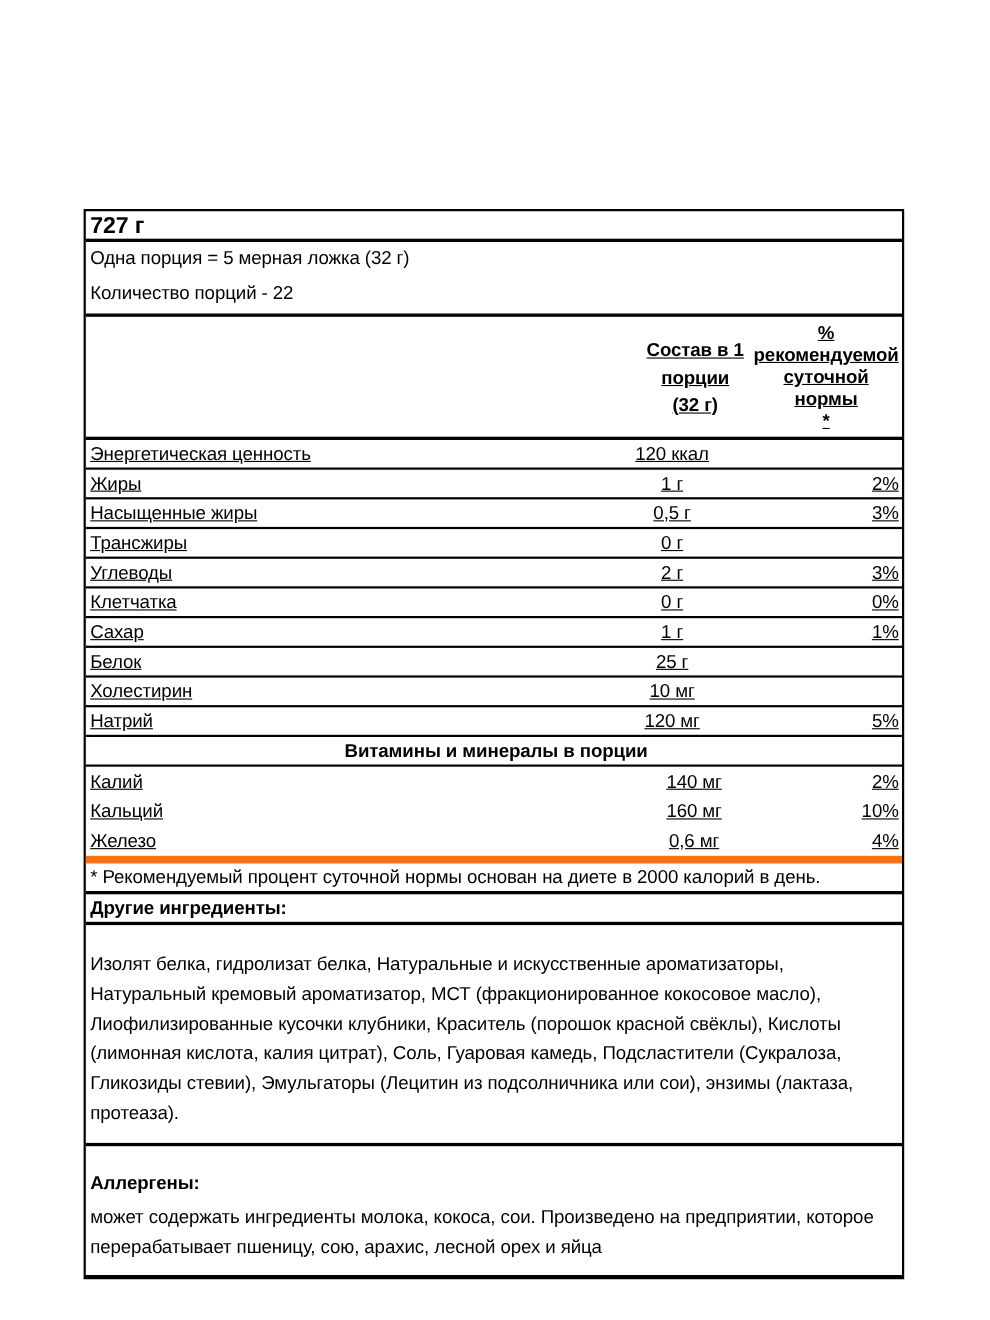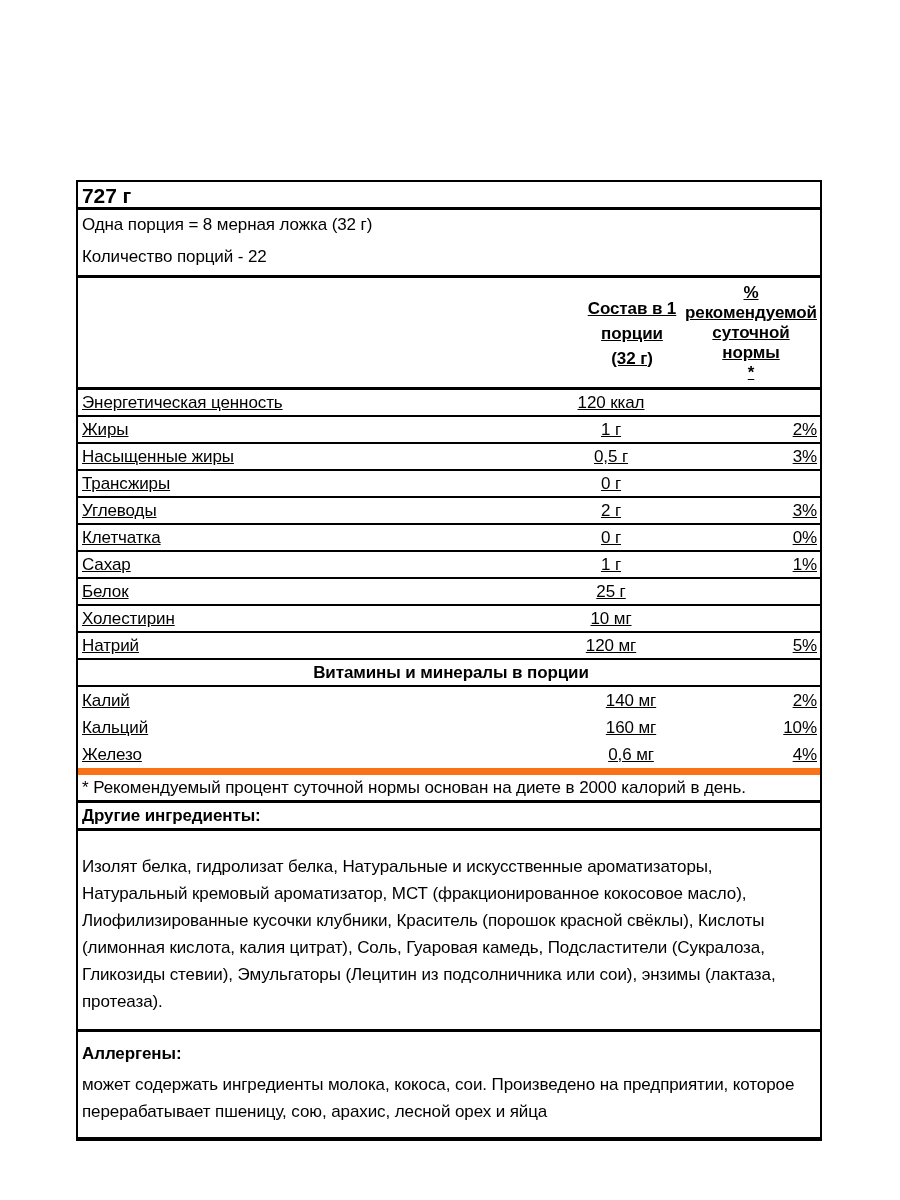--- a/index.html
+++ b/index.html
@@ -6,21 +6,21 @@
   html, body {
     width: 900px; height: 1200px;
     background: #ffffff;
     color: #000000;
     font-family: "Liberation Sans", "DejaVu Sans", sans-serif;
     font-size: 17px;
     letter-spacing: -0.1px;
   }
   .nutrition-label {
     position: absolute;
-    left: 76px; top: 180px;
+    left: 76px; top: 190px;
     width: 746px;
     background: #ffffff;
     border: 2px solid #000;
     border-bottom-width: 4px;
   }
   .grid3 {
     display: grid;
     grid-template-columns: 1fr 100px 138px;
     text-decoration: underline;
   }
@@ -81,33 +81,33 @@
     line-height: 26px;
     padding-left: 4px;
     border-bottom: 3px solid #000;
   }
   .r-ing-body {
     border-bottom: 3px solid #000;
     padding: 22px 8px 14px 4px;
     line-height: 27px;
     min-height: 139px;
   }
-  .r-allergens { padding: 12px 8px 12px 4px; min-height: 76px; }
+  .r-allergens { padding: 24px 8px 12px 4px; min-height: 76px; }
   .r-allergens .allergens-title { font-weight: bold; margin-bottom: 7px; }
   .r-allergens .allergens-text { line-height: 27px; }
 </style>
 </head>
 <body>
 
 <div class="nutrition-label">
 
   <div class="r-title">727 г</div>
 
   <div class="r-serving">
-    <div class="line1">Одна порция = 8 мерная ложка (32 г)</div>
+    <div class="line1">Одна порция = 5 мерная ложка (32 г)</div>
     <div class="line2">Количество порций - 22</div>
   </div>
 
   <div class="r-header grid3">
     <div></div>
     <div class="hdr-col2">Состав в 1
 порции
 (32 г)</div>
     <div class="hdr-col3">%
 рекомендуемой

